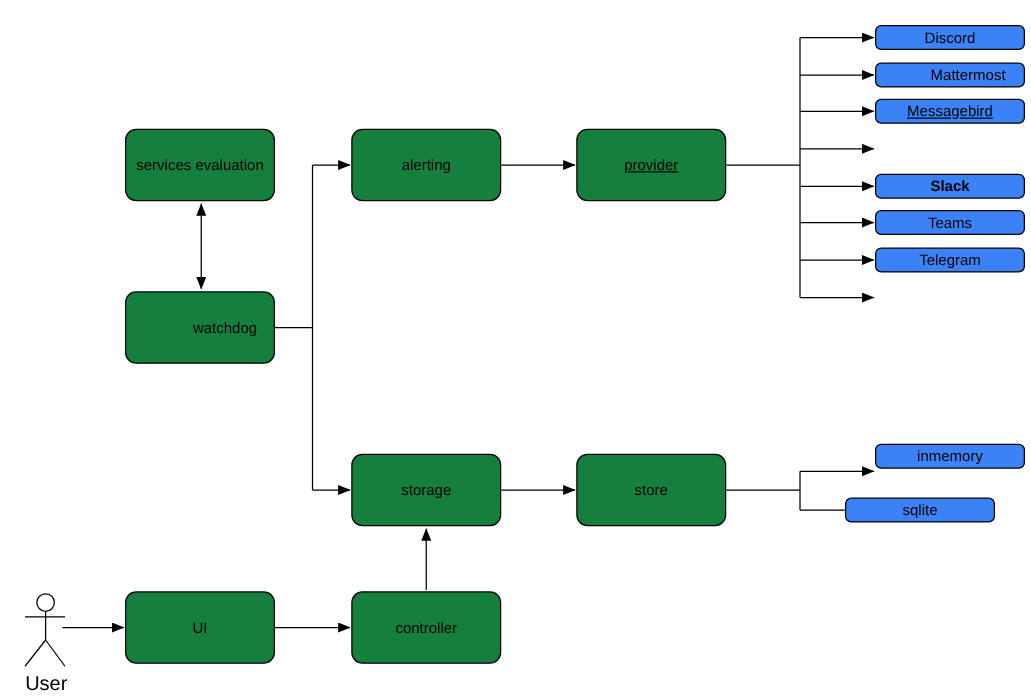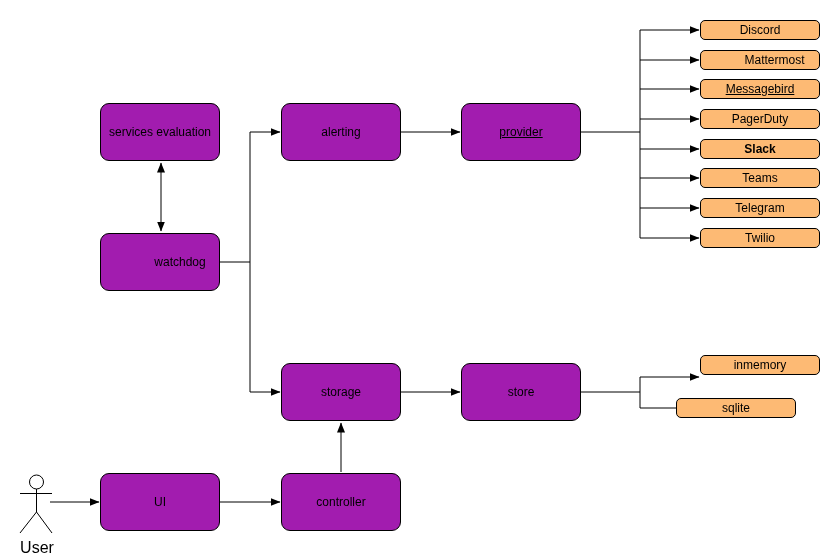--- a/index.html
+++ b/index.html
@@ -20,37 +20,37 @@
     left: 0;
     top: 0;
     width: 825px;
     height: 558px;
   }
   .node {
     position: absolute;
     width: 120px;
     height: 58px;
     box-sizing: border-box;
-    background: #a21caf;
+    background: #15803d;
     border: 1px solid #000000;
     border-radius: 9px;
     display: flex;
     align-items: center;
     justify-content: center;
     font-size: 12px;
     color: #000000;
     text-align: center;
     line-height: 1.2;
   }
   .leaf {
     position: absolute;
     width: 120px;
     height: 20px;
     box-sizing: border-box;
-    background: #fdba74;
+    background: #3b82f6;
     border: 1px solid #000000;
     border-radius: 5px;
     display: flex;
     align-items: center;
     justify-content: center;
     font-size: 12px;
     color: #000000;
     text-align: center;
   }
   .actor-label {
@@ -149,34 +149,28 @@
 
   <div class="leaf" style="left:700px; top:20px;">
     <span>Discord</span>
   </div>
   <div class="leaf" style="left:700px; top:50px;padding-left:29px;">
     <span>Mattermost</span>
   </div>
   <div class="leaf" style="left:700px; top:79px;text-decoration:underline;">
     <span>Messagebird</span>
   </div>
-  <div class="leaf" style="left:700px; top:109px;">
-    <span>PagerDuty</span>
-  </div>
   <div class="leaf" style="left:700px; top:139px;font-weight:bold;">
     <span>Slack</span>
   </div>
   <div class="leaf" style="left:700px; top:168px;">
     <span>Teams</span>
   </div>
   <div class="leaf" style="left:700px; top:198px;">
     <span>Telegram</span>
-  </div>
-  <div class="leaf" style="left:700px; top:228px;">
-    <span>Twilio</span>
   </div>
 
   <div class="leaf" style="left:700px; top:355px;">
     <span>inmemory</span>
   </div>
   <div class="leaf" style="left:676px; top:398px;">
     <span>sqlite</span>
   </div>
 
   <div class="actor-label">User</div>

